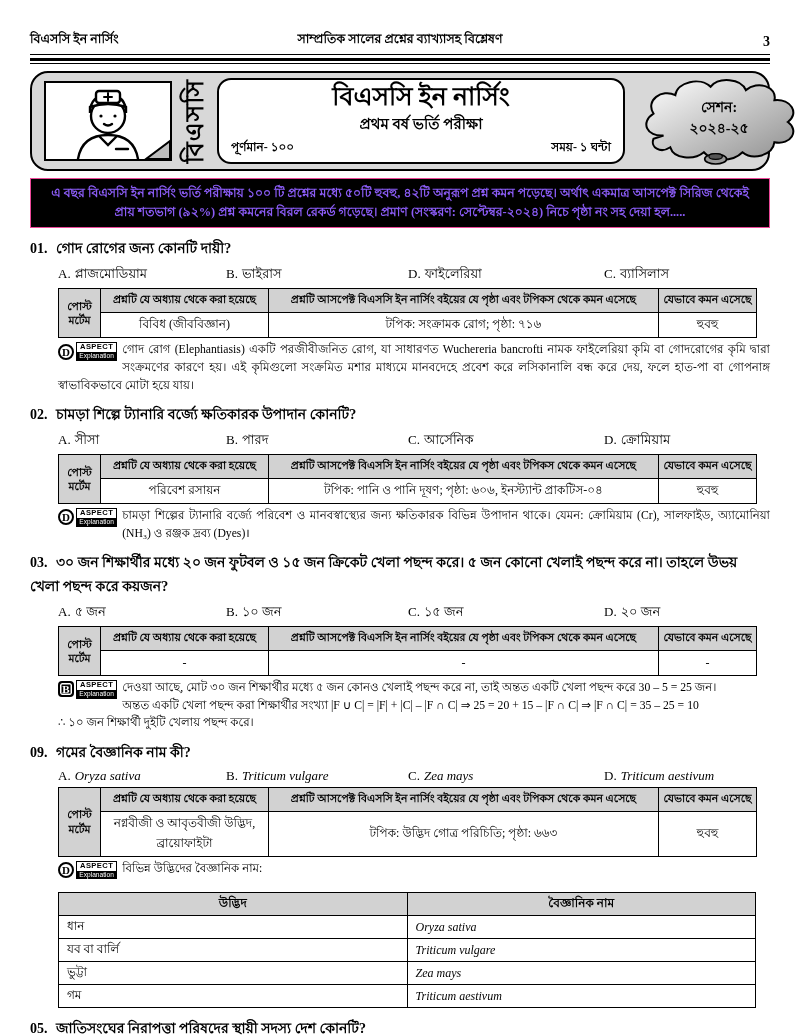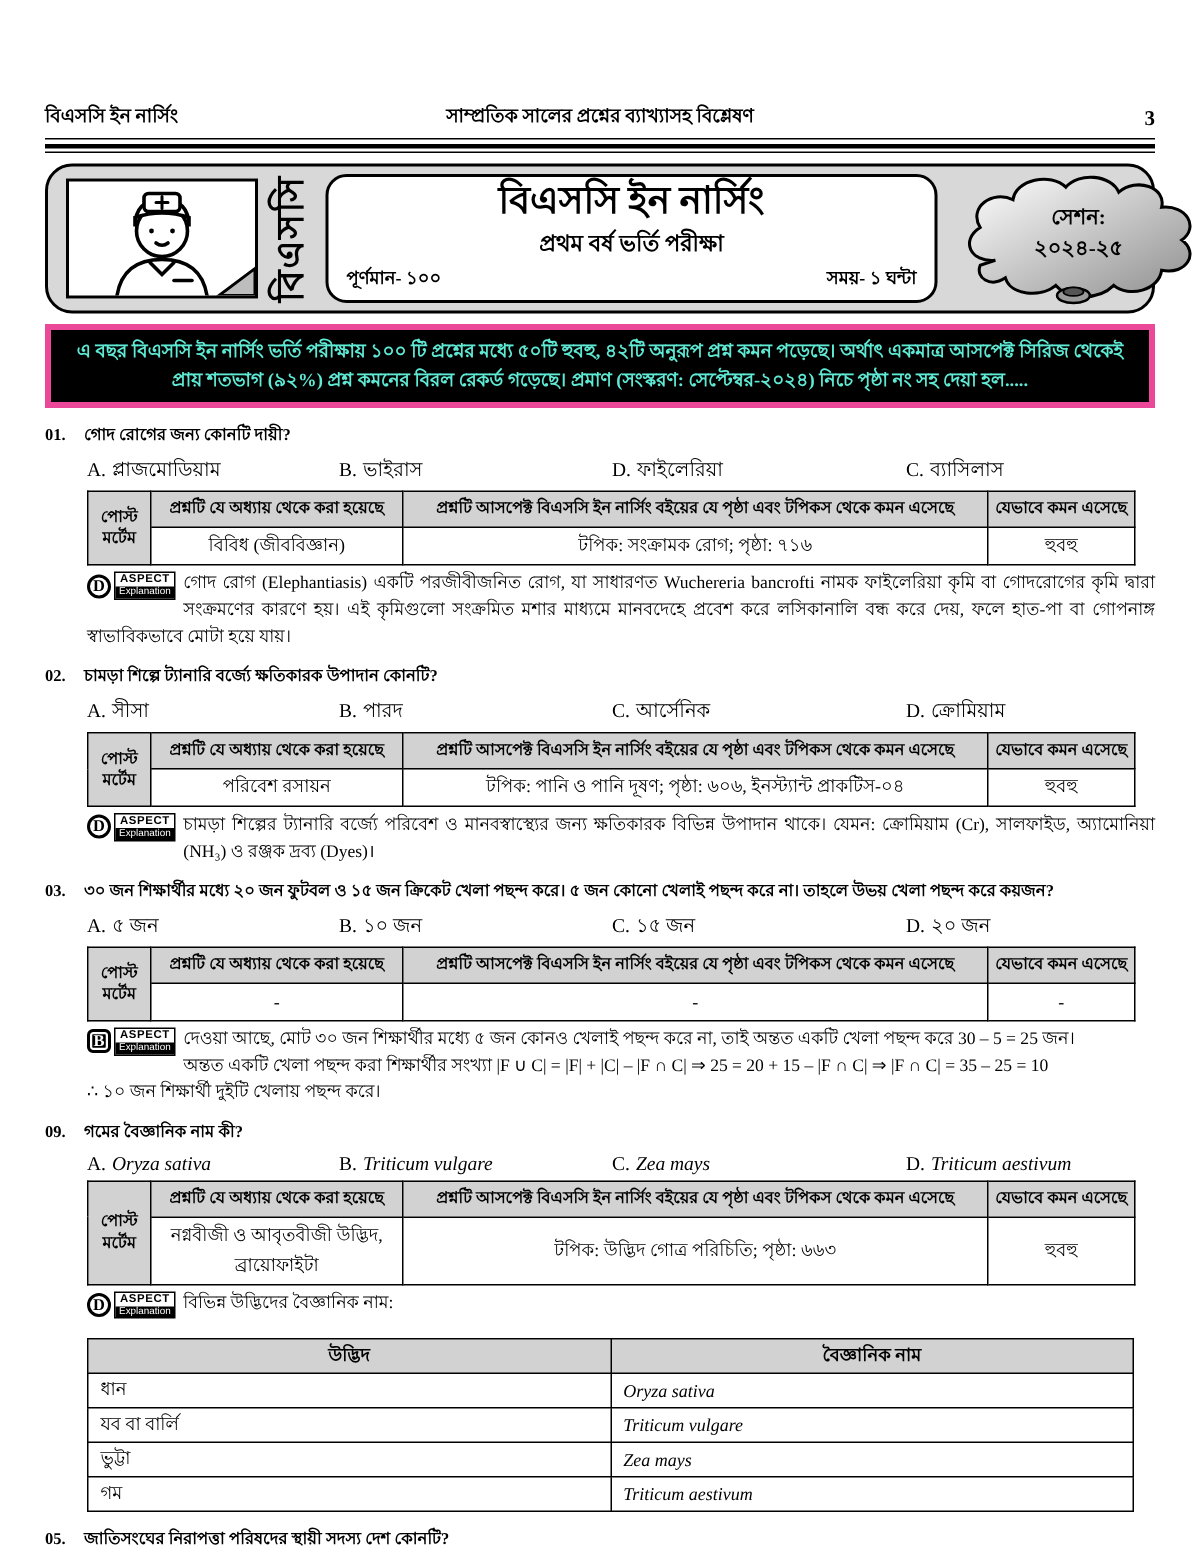--- a/index.html
+++ b/index.html
@@ -2,29 +2,29 @@
 <html><head>
 <meta charset="utf-8">
 <style>
   * { box-sizing: border-box; }
   html,body { margin:0; padding:0; }
   body {
     width:800px; height:1035px; overflow:hidden;
     background:#ffffff; color:#000;
     font-family:"Liberation Serif", serif;
   }
-  .page { width:800px; height:1035px; padding:56px 30px 0 30px;border-radius:16px; }
+  .page { width:800px; height:1035px; padding:30px 30px 0 30px;border-radius:16px; }
 
   
   .top-header{
     display:flex; justify-content:space-between; align-items:flex-end;
     font-weight:bold; font-size:12.5px; padding-bottom:4px;
     border-bottom:1px solid #000;
   }
-  .top-header .c{ flex:1; text-align:center;margin-top:12px; }
+  .top-header .c{ flex:1; text-align:center; }
   .top-header .l{ width:180px; text-align:left; }
   .top-header .r{ width:180px; text-align:right; font-size:14px; }
   .thick-rule{ height:6px; border-top:3px solid #000; border-bottom:1px solid #000; margin-top:3px; }
 
   
   .banner{
     margin-top:7px; background:#d8d8d8; border:2px solid #000; border-radius:18px;
     height:100px; display:flex; align-items:center; padding:7px 12px; gap:10px;
   }
   .nurse-box{ width:128px; height:80px; background:#fff; border:2px solid #000; position:relative; flex:0 0 auto; }
@@ -43,28 +43,28 @@
   .b-meta{ display:flex; justify-content:space-between; font-size:12px; font-weight:bold; }
   .cloud-wrap{ position:relative; width:168px; height:92px; margin-left:auto; flex:0 0 auto; }
   .cloud-wrap svg{ position:absolute; inset:0; }
   .cloud-text{
     position:absolute; left:0; right:0; top:22px; text-align:center;
     font-size:14px; font-weight:bold; line-height:1.5;
   }
 
   
   .notice{
-    margin-top:7px; background:#000; color:#5eead4; border:4px solid #ec4899;
+    margin-top:7px; background:#000; color:#8b5cf6; border:1px solid #ec4899;
     text-align:center; font-size:12.4px; font-weight:bold; line-height:1.55;
     padding:5px 10px;
   }
 
   
   .q{ margin-top:9px; }
-  .q-line{ font-size:11px; font-weight:bold; }
+  .q-line{ font-size:14px; font-weight:bold; }
   .q-num{ display:inline-block; min-width:26px; }
   .opts{
     display:grid; grid-template-columns:168px 182px 196px auto;
     padding-left:28px; font-size:13px; margin:3px 0 3px;
   }
   .opts .k{ margin-right:4px; }
   .opts.latin .v{ font-style:italic; }
 
   table.pm{
     border-collapse:collapse; width:698px; margin:1px 0 3px 28px;

